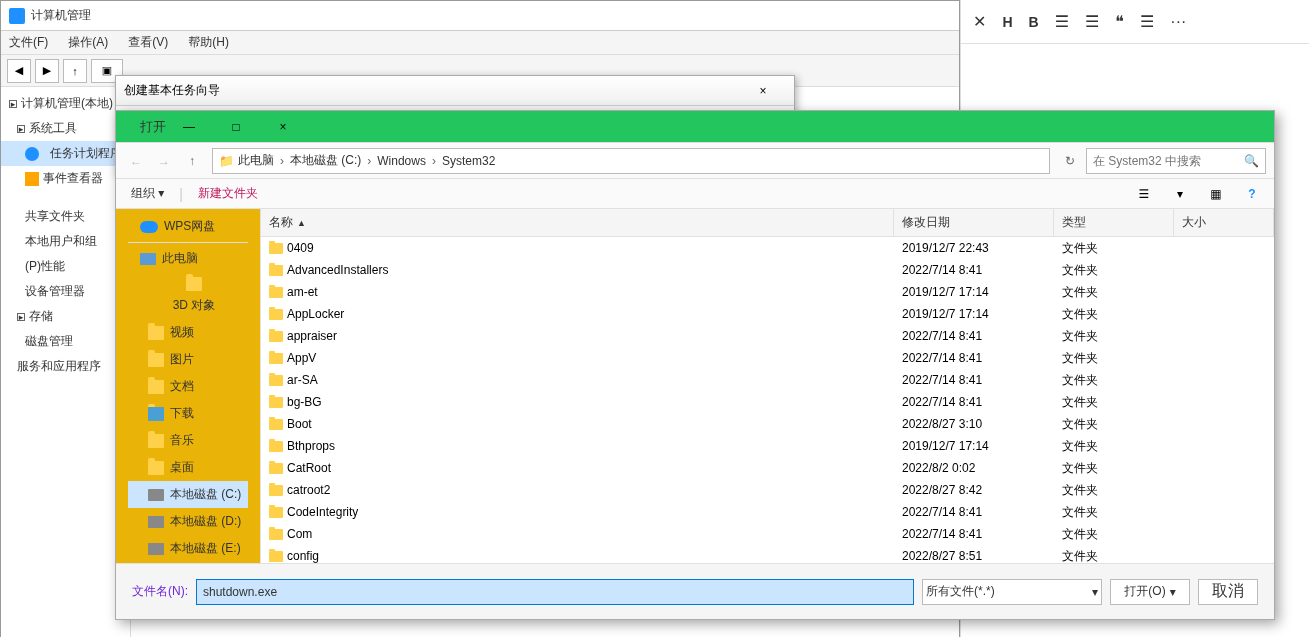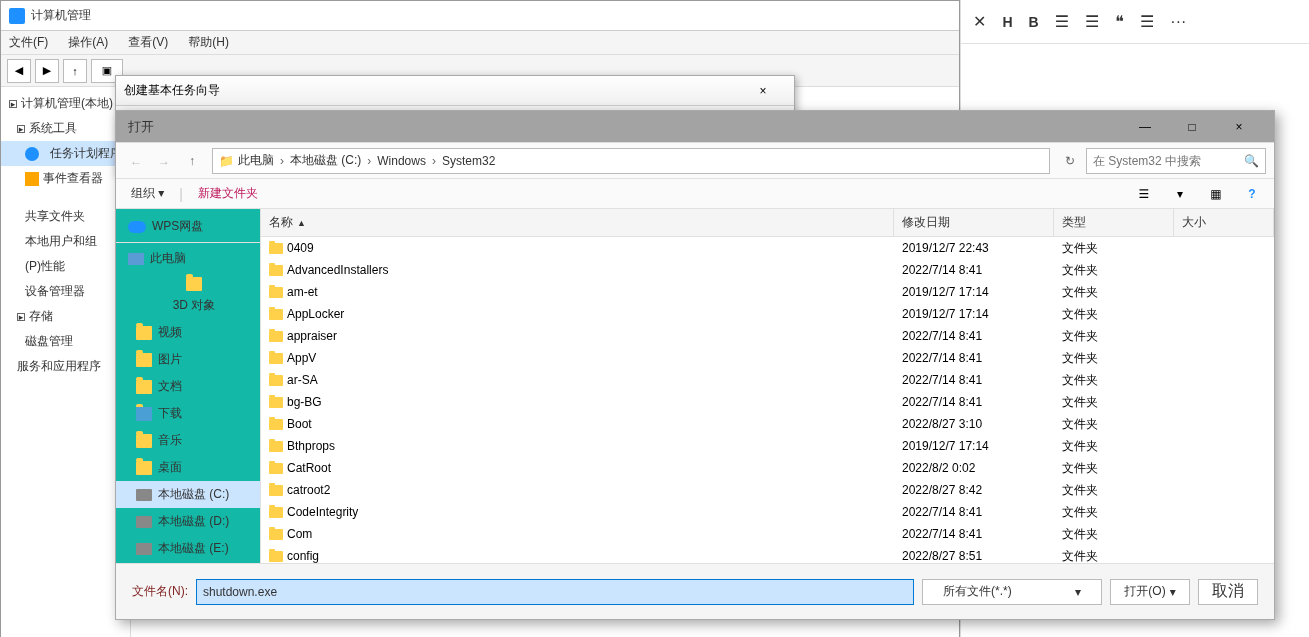--- a/index.html
+++ b/index.html
@@ -150,26 +150,26 @@
       width: 1160px; height: 510px;
       background: #f5f5f5;
       border: 1px solid #aaa;
       box-shadow: 4px 4px 12px rgba(0,0,0,0.35);
       z-index: 20;
       display: flex;
       flex-direction: column;
     }
     .open-dialog-titlebar {
       height: 32px;
-      background: #a3a3a3;
+      background: #22c55e;
       border-bottom: 1px solid #ddd;
       display: flex;
       align-items: center;
-      justify-content: space-between;
-      padding: 0 12px;
+      justify-content: flex-start;
+      padding: 0 24px;
       font-size: 13px;
       color: #333;
     }
     .dialog-title-btns {
       display: flex;
       gap: 1px;
     }
     .dialog-title-btn {
       width: 46px; height: 30px;
       display: flex; align-items: center; justify-content: center;
@@ -268,24 +268,24 @@
 
     .open-dialog-body {
       flex: 1;
       display: flex;
       overflow: hidden;
     }
 
     
     .nav-panel {
       width: 145px;
-      background: #14b8a6;
+      background: #eab308;
       border-right: 1px solid #e0e0e0;
       overflow-y: auto;
-      padding: 4px 0;
+      padding: 4px 12px;
     }
     .nav-item {
       padding: 5px 8px 5px 12px;
       font-size: 12px;
       color: #333;
       cursor: pointer;
       display: flex;
       align-items: center;
       gap: 6px;
       white-space: nowrap;
@@ -416,39 +416,39 @@
       height: 56px;
       background: #f5f5f5;
       border-top: 1px solid #e0e0e0;
       display: flex;
       align-items: center;
       padding: 0 16px;
       gap: 8px;
     }
     .filename-label {
       font-size: 12px;
-      color: #7f1d1d;
+      color: #6d28d9;
       white-space: nowrap;
     }
     .filename-input {
       flex: 1;
       height: 26px;
       border: 1px solid #0078d4;
       background: #cce5ff;
       padding: 0 6px;
       font-size: 12px;
       color: #333;
       outline: none;
     }
     .filetype-select {
       width: 180px;
       height: 26px;
       border: 1px solid #bbb;
       background: #fff;
-      padding: 0 20px;
+      padding: 0 3px;
       font-size: 12px;
       color: #333;
       display: flex;
       align-items: center;
       justify-content: space-between;
       cursor: pointer;
     }
     .open-btn {
       width: 80px; height: 26px;
       background: #fff;

